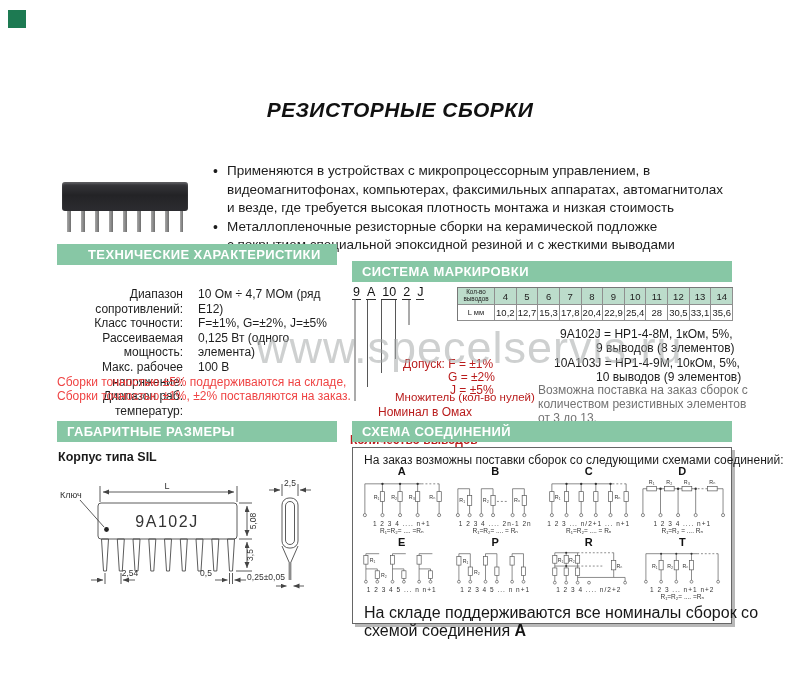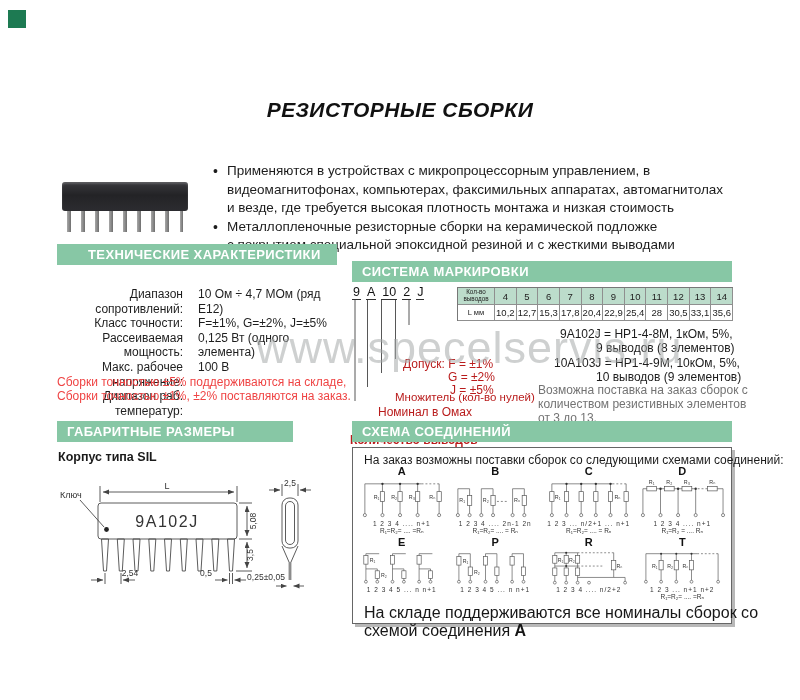--- a/index.html
+++ b/index.html
@@ -19,21 +19,21 @@
   .photo .pins i{display:block;width:3.5px;height:21px;background:linear-gradient(90deg,#a8a8a8,#6f6f6f);}
   
   .bullets{left:213px;top:162px;width:566px;list-style:none;margin:0;padding:0;}
   .bullets li{position:relative;padding-left:14px;font-size:13.5px;line-height:18.5px;
               white-space:pre-line;color:#1c1c1c;}
   .bullets li::before{content:"•";position:absolute;left:0;top:0;font-size:14px;}
   
   .bar{height:21px;background:#87c7a5;color:#ffffff;font-size:13px;font-weight:bold;
        line-height:21px;padding-left:10px;letter-spacing:.4px;box-sizing:border-box;}
   .bar-tech{left:57px;top:244px;width:280px;padding-left:31px;}
-  .bar-dims{left:57px;top:421px;width:236px;}
+  .bar-dims{left:57px;top:421px;width:280px;}
   .bar-mark{left:352px;top:261px;width:380px;}
   .bar-conn{left:352px;top:421px;width:380px;}
   
   .spec{left:40px;top:287px;width:305px;font-size:12px;}
   .spec .row{display:flex;line-height:14.6px;}
   .spec .lab{width:143px;text-align:right;margin-right:15px;color:#1e1e1e;}
   .spec .val{flex:1;color:#1e1e1e;}
   .notes{left:57px;top:375px;font-size:12px;line-height:14.3px;color:#ef4444;}
   
   .pkg{left:58px;top:450px;font-size:12.5px;font-weight:bold;color:#1a1a1a;}

